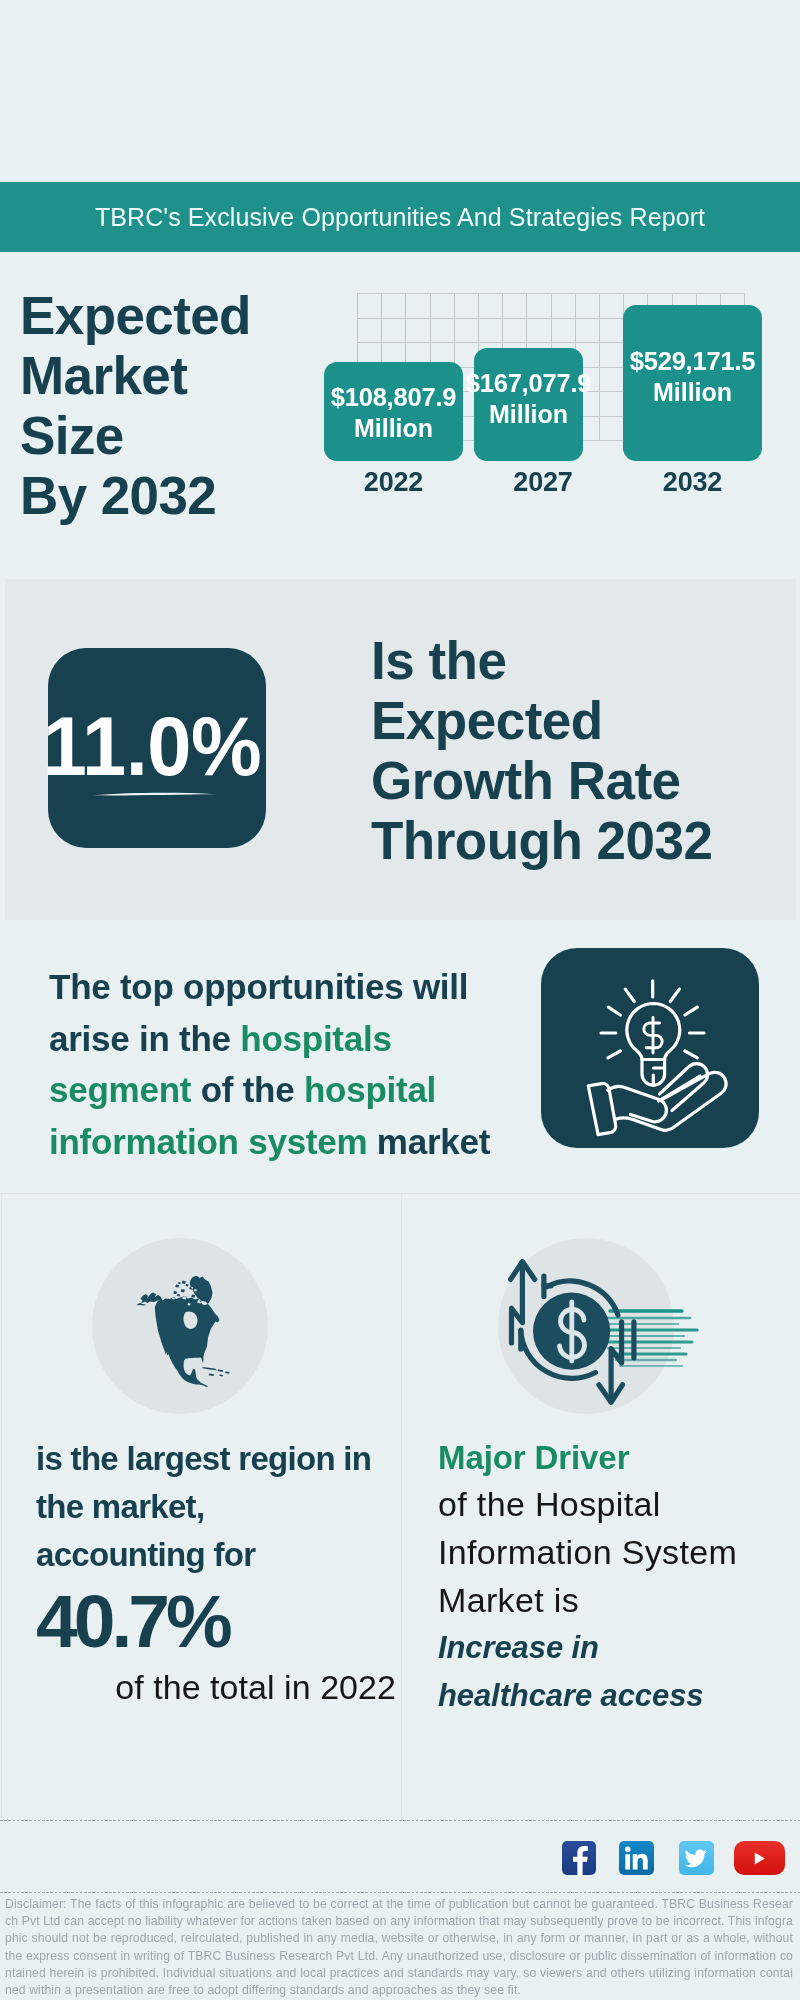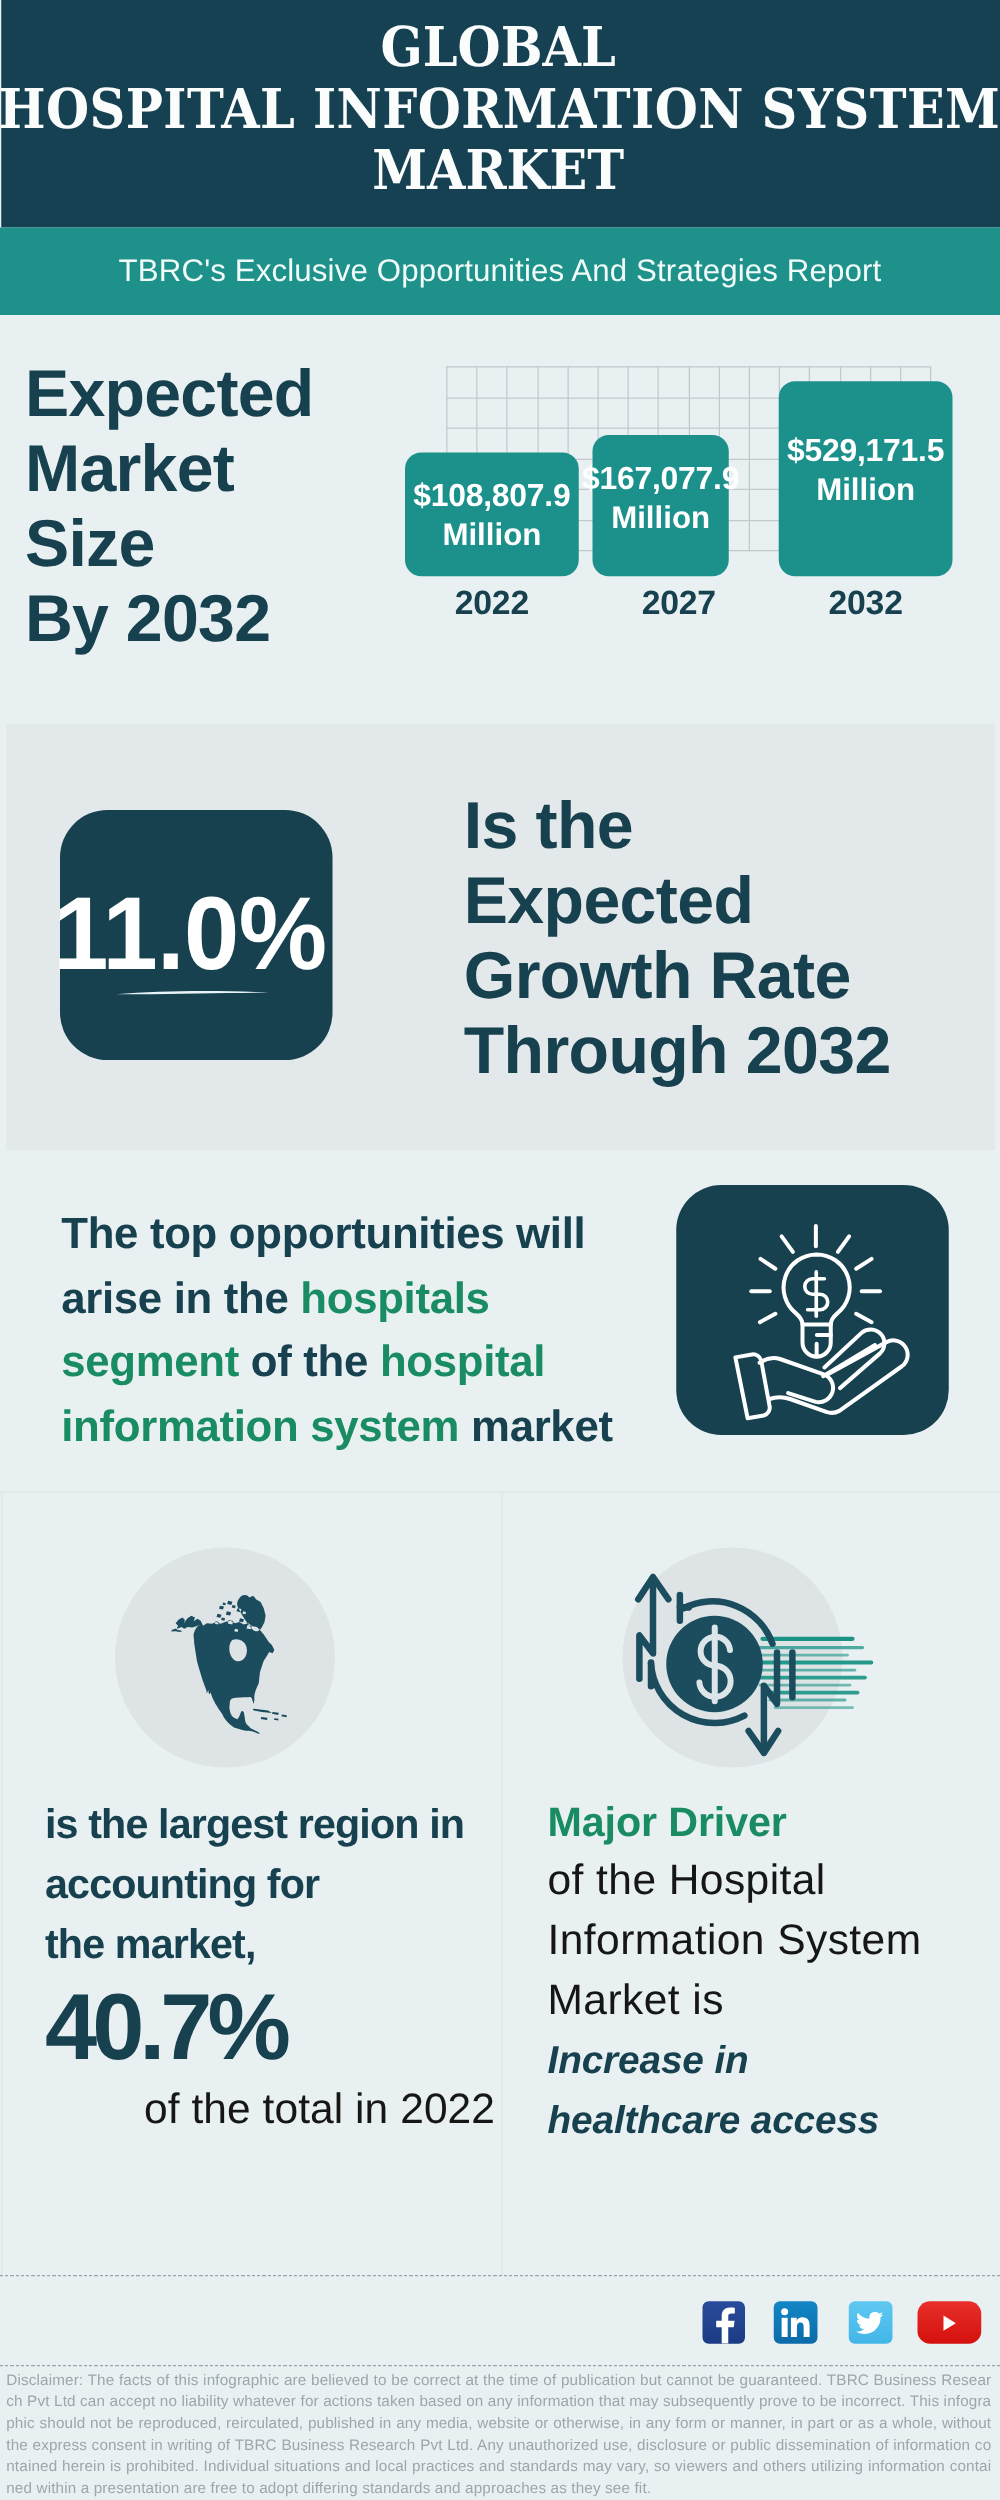--- a/index.html
+++ b/index.html
@@ -78,27 +78,20 @@
   #sli{background:linear-gradient(180deg,#1387c6 0%,#0a6ba8 100%) !important;}
   #stw{background:linear-gradient(180deg,#5fc8f2 0%,#42b6e8 100%) !important;}
   .disc{position:absolute;left:5px;top:1896px;width:788px;font-size:12.2px;line-height:17.2px;
     color:#9ba7ac;text-align:justify;word-break:break-all;letter-spacing:0.12px;}
 </style>
 </head>
 <body>
 
 <div class="page">
 
-  <div class="header">
-    <div class="header-title">
-      <span>GLOBAL</span>
-      <span class="t2">HOSPITAL INFORMATION SYSTEM</span>
-      <span>MARKET</span>
-    </div>
-  </div>
   <div class="subbar">
     <span>TBRC's Exclusive Opportunities And Strategies Report</span>
   </div>
 
   <div class="sec-size">
     <div class="size-head">
       <div>Expected</div>
       <div>Market</div>
       <div>Size</div>
       <div>By 2032</div>
@@ -207,22 +200,22 @@
     <div class="col col-l">
       <div class="circ" style="left:90px;top:44px;width:176px;height:176px;">
         <svg width="176" height="176" viewBox="0 0 176 176">
           <g transform="translate(0,0)">
               <path id="namap" fill="#1b4d5e" fill-rule="evenodd" d="M 48.5 60.5 L 51 57.5 L 54 56 L 56 58 L 55 60.5 L 58 56.5 L 61 54.5 L 64 56 L 63 59 L 66 57 L 68.5 58.5 L 70.5 62.5 L 73.5 60.5 L 77.5 61 L 81 59.5 L 84.5 61 L 88 59.5 L 92.5 58.5 L 96 60.5 L 99.5 59.5 L 103 61.5 L 106.5 60.5 L 110 63 L 113.5 63.5 L 116.5 66.5 L 119 69.5 L 121 72.5 L 123 75.5 L 125.5 78 L 127.5 82 L 126 84.5 L 123.5 83.5 L 122.5 85 L 121 87.5 L 119 90.5 L 117.5 95 L 116 99.5 L 115.5 104 L 115 108.5 L 113 113 L 112 116 L 111.4 119 L 111.5 122 L 111 125.2 L 110.2 123 L 109.5 120.5 L 108.5 119.6 L 106 119.8 L 103 119.8 L 100 120 L 96.5 120.2 L 93.5 120.8 L 92 122.5 L 91.7 125.5 L 91.5 128.5 L 92.2 132 L 93.5 134.8 L 95.5 136.4 L 98 137.4 L 99.5 135 L 100.6 132 L 101.6 130.5 L 103 131.5 L 103.6 134.5 L 104 137.5 L 104.4 139.7 L 105.5 141.5 L 107 143 L 108.5 144.5 L 110.5 145.5 L 112.5 146.5 L 114.5 147.5 L 116 148.5 L 114.5 149 L 112 147.8 L 109.5 147 L 107 146.5 L 104.5 146.5 L 101.7 145.9 L 98.5 145 L 95.6 144.1 L 93 142.4 L 90.5 140.2 L 88.6 138 L 87 135.8 L 86 133.6 L 84.5 131.4 L 82.9 129.2 L 81.6 127 L 80.3 124.9 L 79.2 122.7 L 78.1 120.5 L 77.3 118.3 L 76.4 116 L 75.2 117.5 L 74.6 114 L 73.8 116 L 73.5 117 L 73 114 L 71.5 110 L 70 106 L 68.5 101 L 67 96 L 65.6 91 L 64.8 86 L 64 81 L 63.4 77 L 62.8 69.5 L 64 66 L 66 63 L 68.5 61.5 L 66 62.5 L 62 64 L 58 63.5 L 55.5 65 L 53 63.5 L 51 64.5 L 48 65 L 45.5 66 L 45 67.2 L 48.5 67 L 51.5 67.5 L 54 67 L 52.5 66.3 L 50.5 66 L 49 65.3 L 50.5 62.5 Z M 99.5 40.5 C 101.5 37.5, 105.5 37, 107.5 40 L 110.5 38.5 L 113 41.5 L 116.5 43.5 L 119 48.5 L 120.5 54.5 L 119.5 60 L 117 64.5 C 115 67.5, 111.5 68, 109.5 65 L 105.5 60 L 102 54.5 L 99 49 C 97 46, 97.5 43, 99.5 40.5 Z M 84 46.5 l 3.2 0.7 l -0.8 2.4 l -3.2 -0.7 Z M 90.5 42.5 l 3.4 0.8 l -0.8 2.6 l -3.4 -0.7 Z M 98 48.5 l 3.2 0.7 l -0.8 2.5 l -3.2 -0.7 Z M 89.5 51 l 3.4 0.8 l -0.8 2.6 l -3.4 -0.7 Z M 82 53 l 3.2 0.7 l -0.8 2.5 l -3.2 -0.7 Z M 91 58 l 3.6 0.8 l -0.8 2.7 l -3.6 -0.8 Z M 100 56.5 l 3.2 0.8 l -0.8 2.5 l -3.2 -0.7 Z M 106 62 l 3.4 0.8 l -0.8 2.6 l -3.4 -0.7 Z M 96 65 l 2.6 0.6 l -0.6 2 l -2.6 -0.6 Z M 86.5 44 l 2.2 0.5 l -0.5 1.7 l -2.2 -0.5 Z M 80.5 59 l 2.6 0.6 l -0.6 2 l -2.6 -0.6 Z M 94 46 l 2.6 0.6 l -0.6 2 l -2.6 -0.6 Z M 85.5 56 l 2.6 0.6 l -0.6 2 l -2.6 -0.6 Z M 102.5 51 l 2.4 0.6 l -0.6 1.8 l -2.4 -0.5 Z M 110.5 129 l 12 1.4 l 3 2 l -8 -0.8 l -7 -1.3 Z M 126 131.5 l 5 0.7 l -0.4 1.7 l -5 -0.8 Z M 133.5 133.5 l 4 0.6 l -0.4 1.6 l -4 -0.7 Z M 117 135.5 l 5 0.7 l -0.4 1.8 l -5 -0.8 Z M 127.5 136.5 l 3.4 0.5 l -0.3 1.4 l -3.4 -0.6 Z M 93.8 74 C 99 72, 105 75, 105.5 81.5 C 106 88, 101 92.5, 96.5 90.5 C 91.5 88.5, 89.5 78.5, 93.8 74 Z"></path>
             </g>
         </svg>
       </div>
       <div style="position:absolute;left:34px;top:241px;width:360px;">
         <div class="col-body">is the largest region in</div>
+        <div class="col-body">the  market,</div>
         <div class="col-body">accounting for</div>
-        <div class="col-body">the  market,</div>
         <div class="big-pct">40.7%</div>
         <div class="small-line">of the total in 2022</div>
       </div>
     </div>
     <div class="col col-r">
       <div class="circ" style="left:96px;top:44px;width:176px;height:176px;"></div>
       <svg class="drv" width="250" height="210" viewBox="0 0 250 210" style="position:absolute;left:52px;top:26px;">
           <g id="speedlines">
             <line x1="156" y1="91" x2="228" y2="91" stroke="#1b9486" stroke-width="3.4" stroke-linecap="round" opacity="1"></line>
             <line x1="152" y1="98" x2="236" y2="98" stroke="#1b9486" stroke-width="2.6" stroke-linecap="round" opacity="0.75"></line>

